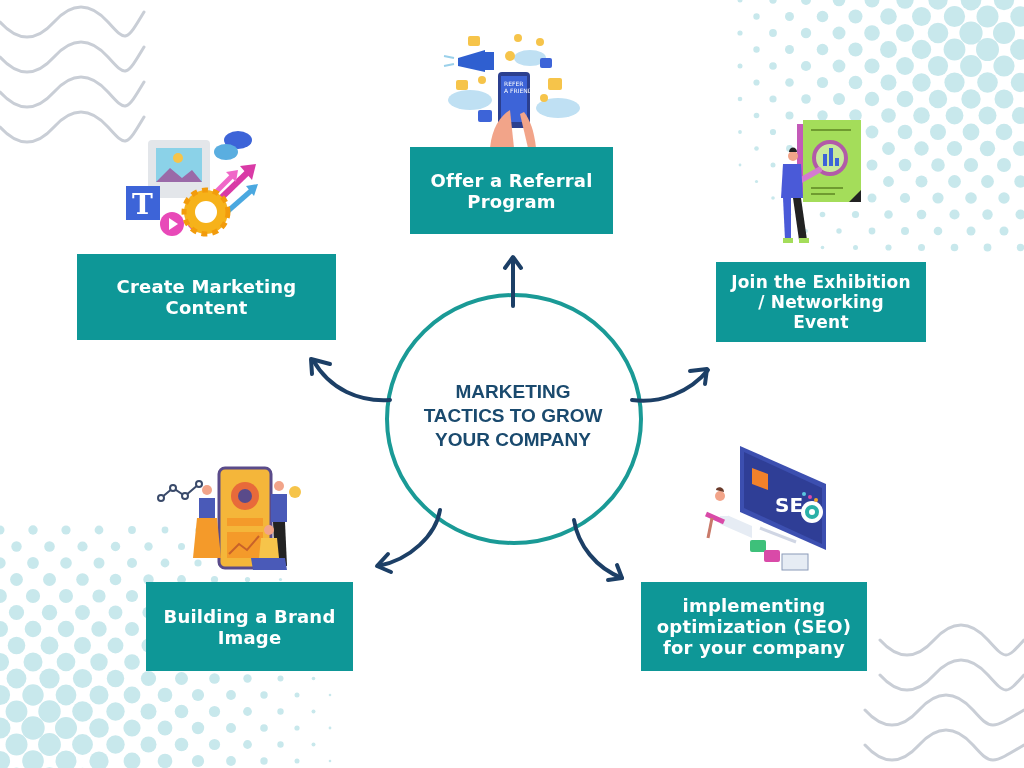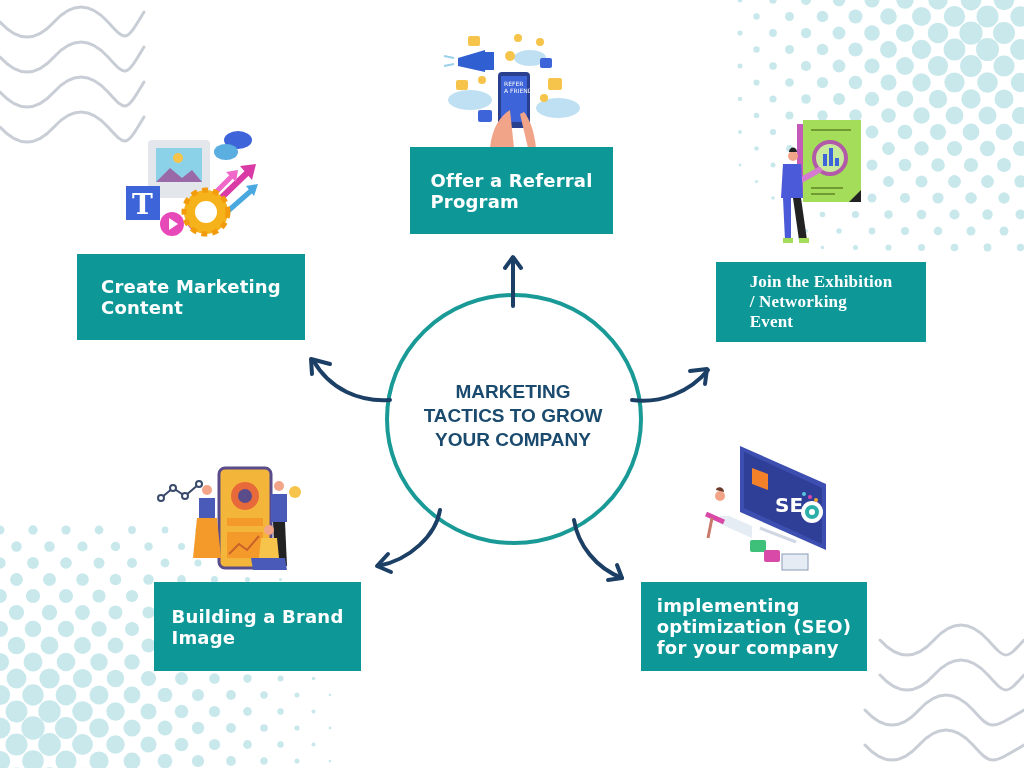--- a/index.html
+++ b/index.html
@@ -1,17 +1,17 @@
 <!DOCTYPE html>
 <html><head>
 <meta charset="utf-8">
 <style>
   html, body { margin:0; padding:0; }
   body { width:1024px; height:768px; position:relative; overflow:hidden; background:#ffffff; font-family:"DejaVu Sans", sans-serif; }
-  .box { position:absolute; background:#0e9797; color:#ffffff; display:flex; align-items:center; justify-content:center; font-family:"DejaVu Sans", sans-serif; font-weight:bold; font-size:18px; line-height:21px; letter-spacing:0.2px; box-sizing:border-box; padding:0 10px; white-space:pre-line; }
+  .box { position:absolute; background:#0e9797; color:#ffffff; display:flex; align-items:center; justify-content:center; text-align:center; font-family:"DejaVu Sans", sans-serif; font-weight:bold; font-size:18px; line-height:21px; letter-spacing:0.2px; box-sizing:border-box; padding:0 10px; white-space:pre-line; }
   .center-text { position:absolute; left:400px; top:380px; width:226px; text-align:center; color:#1a4a6e; font-family:Liberation Sans, sans-serif; font-weight:bold; font-size:19px; line-height:24px; white-space:pre-line; }
   svg { position:absolute; overflow:visible; }
 </style>
 </head>
 <body>
 
 <svg style="left:0;top:0" width="160" height="150" viewBox="0 0 160 150">
   <g fill="none" stroke="#c9ced6" stroke-width="3" stroke-linecap="round">
     <path d="M0,22 C 18,42 36,42 54,22 S 90,2 108,22 S 126,42 144,12"></path>
     <path d="M0,57 C 18,77 36,77 54,57 S 90,37 108,57 S 126,77 144,47"></path>
@@ -508,22 +508,22 @@
   <path d="M6,72 L24,80" stroke="#d94aa8" stroke-width="5"></path>
   <path d="M12,76 L8,96" stroke="#c97a6a" stroke-width="3"></path>
   <rect x="50" y="98" width="16" height="12" rx="2" fill="#3ec07a"></rect>
   <rect x="64" y="108" width="16" height="12" rx="2" fill="#d94aa8"></rect>
   <rect x="82" y="112" width="26" height="16" fill="#e6ecf4" stroke="#8a9ab8" stroke-width="1"></rect>
   <path d="M60,86 L96,100" stroke="#d0d6e4" stroke-width="3"></path>
 </svg>
 
 <div class="box" style="left:410px;top:147px;width:203px;height:87px;">Offer a Referral
 Program</div>
-<div class="box" style="left:77px;top:254px;width:228px;height:86px;">Create Marketing
+<div class="box" style="left:77px;top:254px;width:259px;height:86px;">Create Marketing
 Content</div>
-<div class="box" style="left:716px;top:262px;width:210px;height:80px;font-size:17px;line-height:20px;font-family:Liberation Serif, serif;">Join the Exhibition
+<div class="box" style="left:716px;top:262px;width:210px;height:80px;font-size:17px;line-height:20px;">Join the Exhibition
 / Networking
 Event</div>
-<div class="box" style="left:146px;top:582px;width:207px;height:89px;margin-left:8px;">Building a Brand
+<div class="box" style="left:146px;top:582px;width:207px;height:89px;">Building a Brand
 Image</div>
 <div class="box" style="left:641px;top:582px;width:226px;height:89px;font-size:18px;line-height:21px;">implementing
 optimization (SEO)
 for your company</div>
 
 </body></html>

